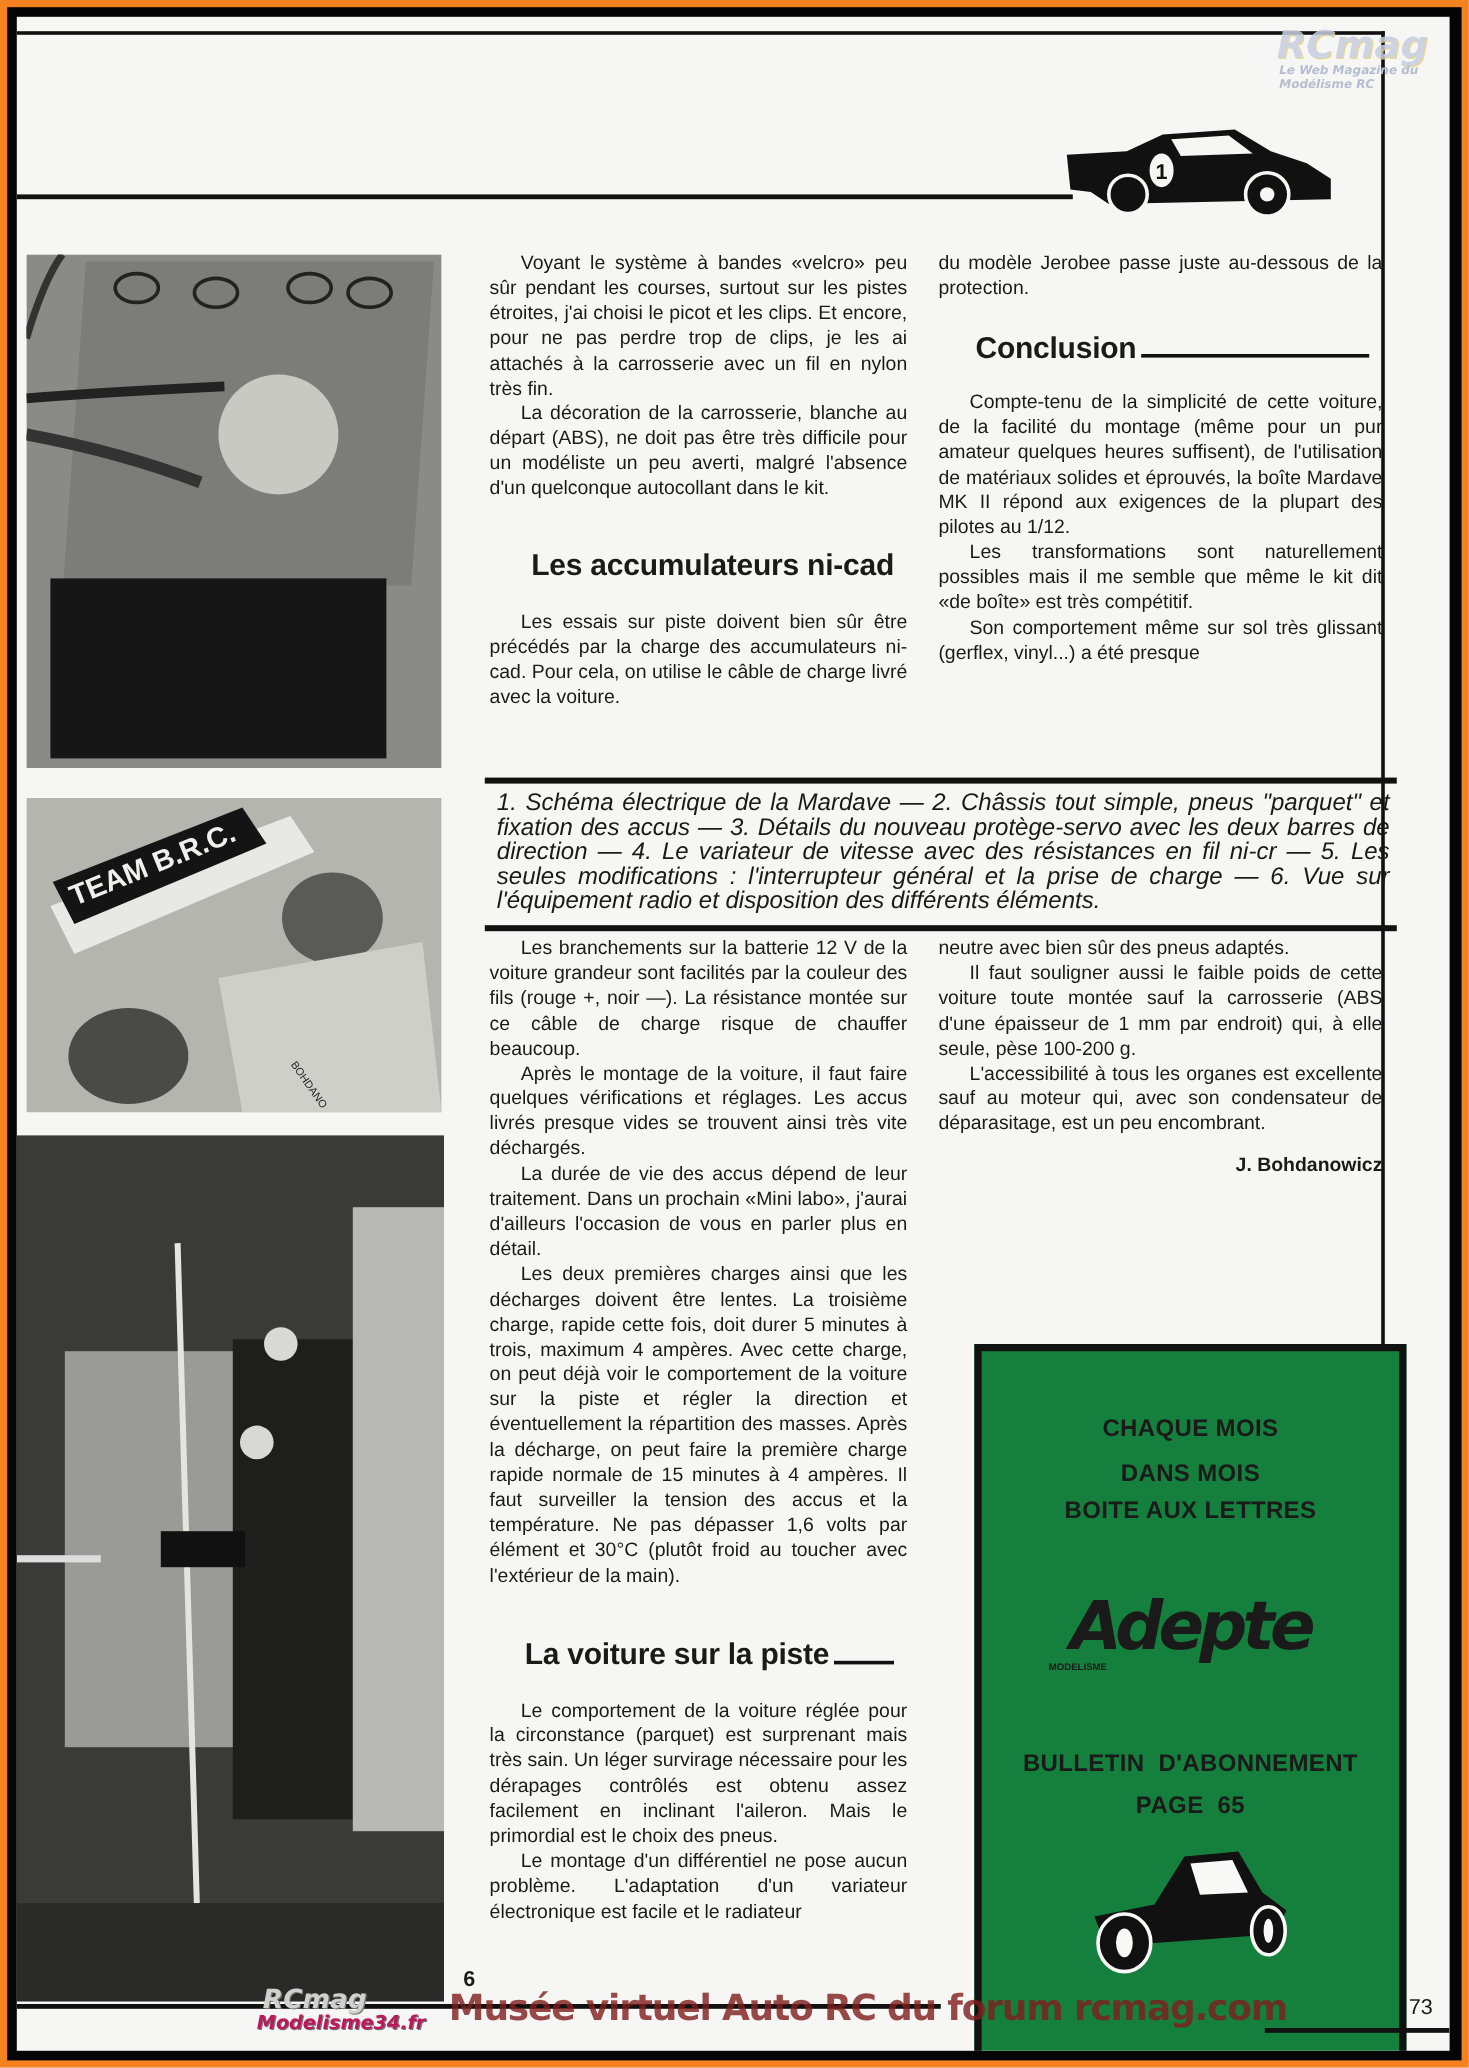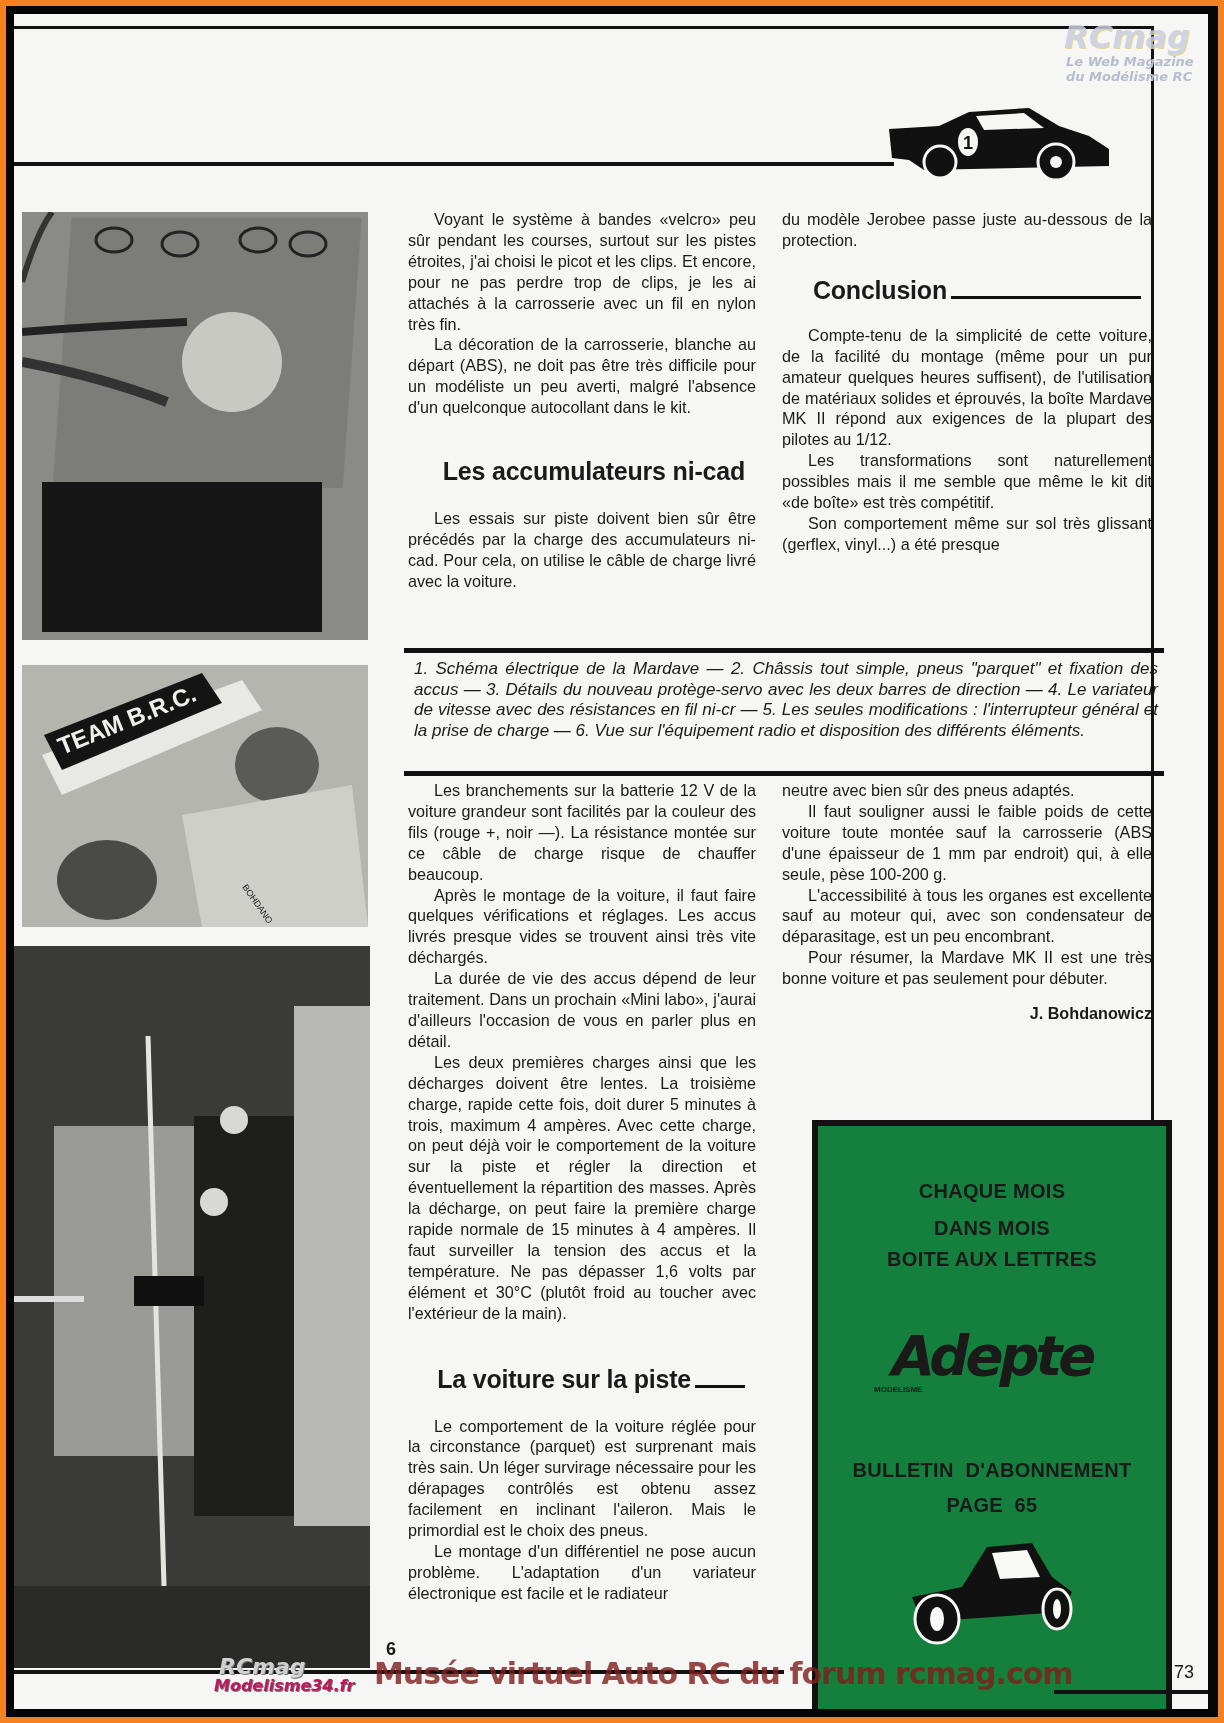--- a/index.html
+++ b/index.html
@@ -6,21 +6,21 @@
   body { width:1224px; height:1723px; background:#f58220; position:relative; overflow:hidden;
          font-family:"Liberation Sans", sans-serif; color:#1a1a1a; }
   .frame { position:absolute; left:6px; top:6px; width:1212px; height:1711px; background:#050505; }
   .page { position:absolute; left:14px; top:14px; width:1194px; height:1695px; background:#f6f6f4; overflow:hidden; }
   .rule { position:absolute; background:#111; }
   .col { position:absolute; font-size:16.2px; line-height:20.9px; text-align:justify; }
   .col p { margin:0; text-indent:26px; }
   .col p.noind { text-indent:0; }
   .col h2 { font-size:25px; font-weight:bold; margin:11px; line-height:30px; text-align:right; letter-spacing:-0.2px; }
   .col h2 .tail { display:inline-block; height:3px; background:#111; vertical-align:baseline; margin-left:4px; }
-  .caption { position:absolute; left:400px; top:645px; width:744px; font-style:italic; font-size:17px; line-height:20.5px; text-align:justify; }
+  .caption { position:absolute; left:400px; top:645px; width:744px; font-style:italic; font-size:20px; line-height:20.5px; text-align:justify; }
   .photo { position:absolute; }
   .ad { position:absolute; left:798px; top:1106px; width:360px; height:636px; border:6px solid #111; box-sizing:border-box; background:#15803d; text-align:center; }
   .ad .line { font-size:20px; font-weight:bold; letter-spacing:0.3px; }
   .signature { text-align:right; font-weight:bold; }
   .pagenum { position:absolute; font-size:18px; }
   .wm { position:absolute; font-family:"DejaVu Sans", sans-serif; font-weight:bold; font-style:italic; }
 </style>
 </head>
 <body>
 
@@ -35,21 +35,21 @@
     <path d="M5 25 L55 22 L85 8 L145 4 L175 22 L205 32 L225 45 L225 62 L40 66 L25 56 L8 54 Z" fill="#111"></path>
     <path d="M92 12 L140 9 L160 24 L100 26 Z" fill="#f6f6f4"></path>
     <circle cx="56" cy="58" r="16" fill="#111" stroke="#f6f6f4" stroke-width="3"></circle>
     <circle cx="172" cy="58" r="18" fill="#111" stroke="#f6f6f4" stroke-width="3"></circle>
     <circle cx="172" cy="58" r="6" fill="#f6f6f4"></circle>
     <ellipse cx="84" cy="38" rx="10" ry="14" fill="#f6f6f4"></ellipse>
     <text x="84" y="45" font-family="Liberation Sans, sans-serif" font-weight="bold" font-size="18" text-anchor="middle" fill="#111">1</text>
   </svg>
 
   <div class="wm" style="left:1050px;top:4px;font-size:32px;color:#c8cde0;opacity:0.85;text-shadow:1px 1px 0 #e8d27a;">RCmag</div>
-  <div class="wm" style="left:1052px;top:40px;font-size:13px;color:#b7bdd0;">Le Web Magazine du Modélisme RC</div>
+  <div class="wm" style="left:1052px;top:40px;font-size:10px;color:#b7bdd0;">Le Web Magazine du Modélisme RC</div>
 
   <svg class="photo" style="left:8px;top:198px;" width="346" height="428">
     <rect width="346" height="428" fill="#8a8a86"></rect>
     <rect x="50" y="6" width="290" height="270" fill="#7c7c78" transform="skewX(-4)"></rect>
     <rect x="20" y="270" width="280" height="150" fill="#161616"></rect>
     <g fill="none" stroke="#222" stroke-width="3">
       <ellipse cx="92" cy="28" rx="18" ry="12"></ellipse>
         <ellipse cx="158" cy="32" rx="18" ry="12"></ellipse>
       <ellipse cx="236" cy="28" rx="18" ry="12"></ellipse>
         <ellipse cx="286" cy="32" rx="18" ry="12"></ellipse>
@@ -109,21 +109,20 @@
     <p>Les deux premières charges ainsi que les décharges doivent être lentes. La troisième charge, rapide cette fois, doit durer 5 minutes à trois, maximum 4 ampères. Avec cette charge, on peut déjà voir le comportement de la voiture sur la piste et régler la direction et éventuellement la répartition des masses. Après la décharge, on peut faire la première charge rapide normale de 15 minutes à 4 ampères. Il faut surveiller la tension des accus et la température. Ne pas dépasser 1,6 volts par élément et 30°C (plutôt froid au toucher avec l'extérieur de la main).</p>
     <h2 style="margin-top:40px;margin-bottom:22px;"><span>La voiture sur la piste</span><span class="tail" style="width:50px;"></span></h2>
     <p>Le comportement de la voiture réglée pour la circonstance (parquet) est surprenant mais très sain. Un léger survirage nécessaire pour les dérapages contrôlés est obtenu assez facilement en inclinant l'aileron. Mais le primordial est le choix des pneus.</p>
     <p>Le montage d'un différentiel ne pose aucun problème. L'adaptation d'un variateur électronique est facile et le radiateur</p>
   </div>
 
   <div class="col" style="left:768px;top:766px;width:370px;">
     <p class="noind">neutre avec bien sûr des pneus adaptés.</p>
     <p>Il faut souligner aussi le faible poids de cette voiture toute montée sauf la carrosserie (ABS d'une épaisseur de 1 mm par endroit) qui, à elle seule, pèse 100-200 g.</p>
     <p>L'accessibilité à tous les organes est excellente sauf au moteur qui, avec son condensateur de déparasitage, est un peu encombrant.</p>
-    <p>Pour résumer, la Mardave MK II est une très bonne voiture et pas seulement pour débuter.</p>
     <p class="signature noind" style="margin-top:14px;">J. Bohdanowicz</p>
   </div>
 
   <div class="ad">
     <div class="line" style="margin-top:54px;">CHAQUE MOIS</div>
     <div class="line" style="margin-top:14px;">DANS MOIS</div>
     <div class="line" style="margin-top:8px;">BOITE AUX LETTRES</div>
     <div style="margin-top:52px;position:relative;height:80px;">
       <span style="font-family:'DejaVu Sans',sans-serif;font-size:56px;font-weight:bold;font-style:italic;letter-spacing:-4px;">Adepte</span>
       <span style="position:absolute;left:56px;top:62px;font-size:8px;font-weight:bold;">MODELISME</span>

